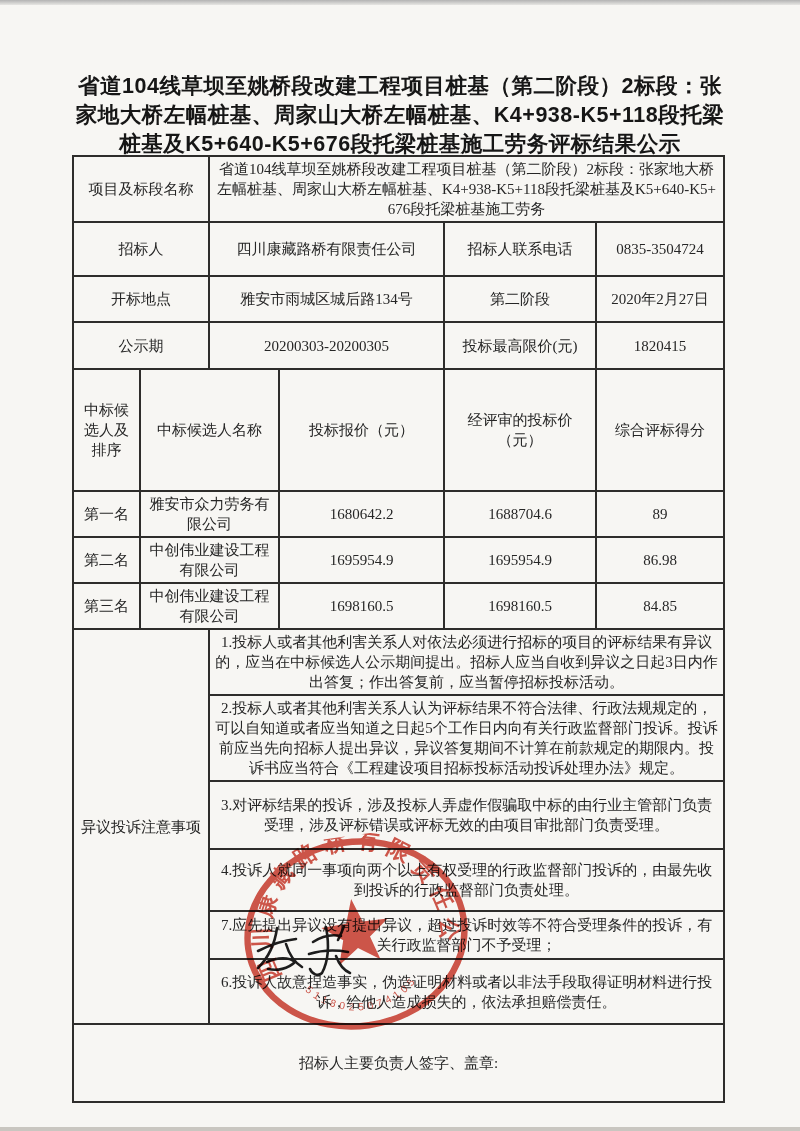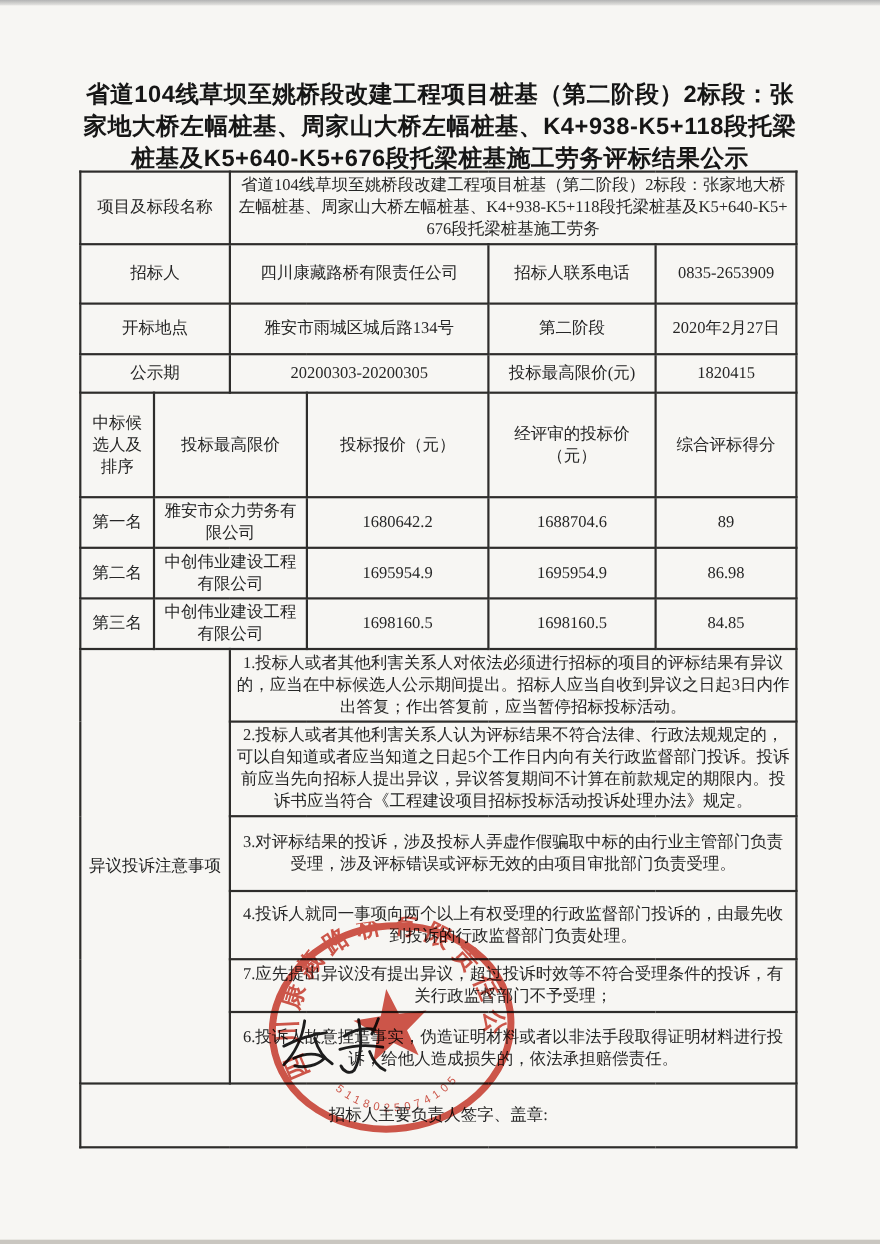--- a/index.html
+++ b/index.html
@@ -25,26 +25,26 @@
   table.doc td{
     border:2px solid #2e2d2b;
     font-size:15px;line-height:20px;
     text-align:center;vertical-align:middle;
     padding:2px 4px;
     word-break:break-all;
   }
   td.txt{text-align:left;padding:4px 10px;line-height:23px;}
   td.note{text-align:left;padding:5px 10px;line-height:22px;margin-top:36px;}
   td.sig{text-align:left;padding:6px 8px;vertical-align:middle;}
-  tr.r1{height:48px}tr.r2{height:54px}tr.r3{height:46px}tr.r4{height:35px}
-  tr.hdr{height:95px}
+  tr.r1{height:48px}tr.r2{height:54px}tr.r3{height:46px}tr.r4{height:47px}
+  tr.hdr{height:122px}
   tr.cand{height:46px}
   tr.n1{height:65px}tr.n2{height:70px}tr.n3{height:68px}tr.n4{height:62px}
   tr.n5{height:48px}tr.n6{height:65px}
-  tr.sigr{height:58px}
+  tr.sigr{height:78px}
   .signature-svg{position:absolute;left:252px;top:916px;z-index:5;}
   .seal-svg{
     position:absolute;left:238px;top:836px;width:236px;height:196px;z-index:6;
     transform:rotate(-8deg);
     mix-blend-mode:multiply;opacity:0.85;
   }
 </style>
 </head>
 <body>
 
@@ -65,40 +65,40 @@
   <tbody>
       <tr class="r1">
     <td colspan="2">项目及标段名称</td>
     <td colspan="4" class="txt">省道104线草坝至姚桥段改建工程项目桩基（第二阶段）2标段：张家地大桥左幅桩基、周家山大桥左幅桩基、K4+938-K5+118段托梁桩基及K5+640-K5+676段托梁桩基施工劳务</td>
   </tr>
 
   <tr class="r2">
     <td colspan="2">招标人</td>
     <td colspan="2">四川康藏路桥有限责任公司</td>
     <td>招标人联系电话</td>
-    <td>0835-2653909</td>
+    <td>0835-3504724</td>
   </tr>
 
   <tr class="r3">
     <td colspan="2">开标地点</td>
     <td colspan="2">雅安市雨城区城后路134号</td>
     <td>第二阶段</td>
     <td>2020年2月27日</td>
   </tr>
 
   <tr class="r4">
     <td colspan="2">公示期</td>
     <td colspan="2">20200303-20200305</td>
     <td>投标最高限价(元)</td>
     <td>1820415</td>
   </tr>
 
   <tr class="hdr">
     <td>中标候选人及排序</td>
-    <td colspan="2">投标最高限价</td>
+    <td colspan="2">中标候选人名称</td>
     <td>投标报价（元）</td>
     <td>经评审的投标价（元）</td>
     <td>综合评标得分</td>
   </tr>
 
   <tr class="cand">
     <td>第一名</td>
     <td colspan="2">雅安市众力劳务有限公司</td>
     <td>1680642.2</td>
     <td>1688704.6</td>

